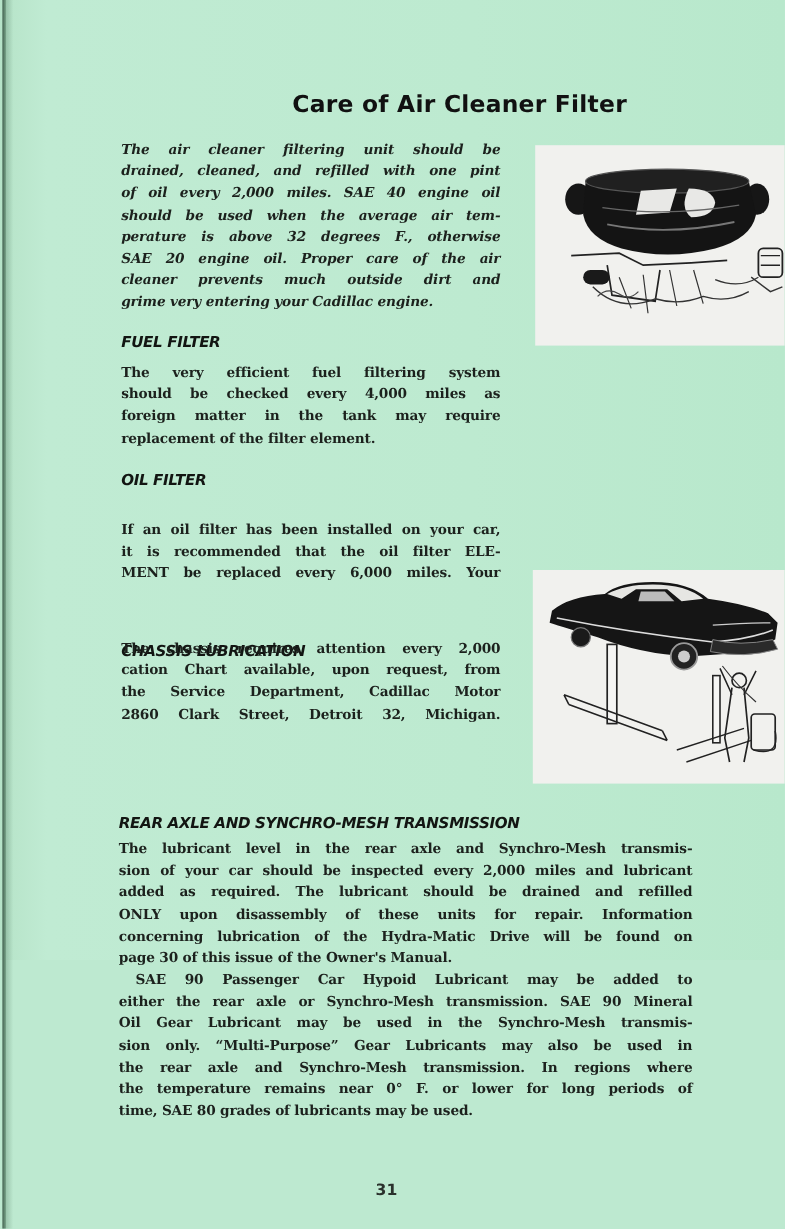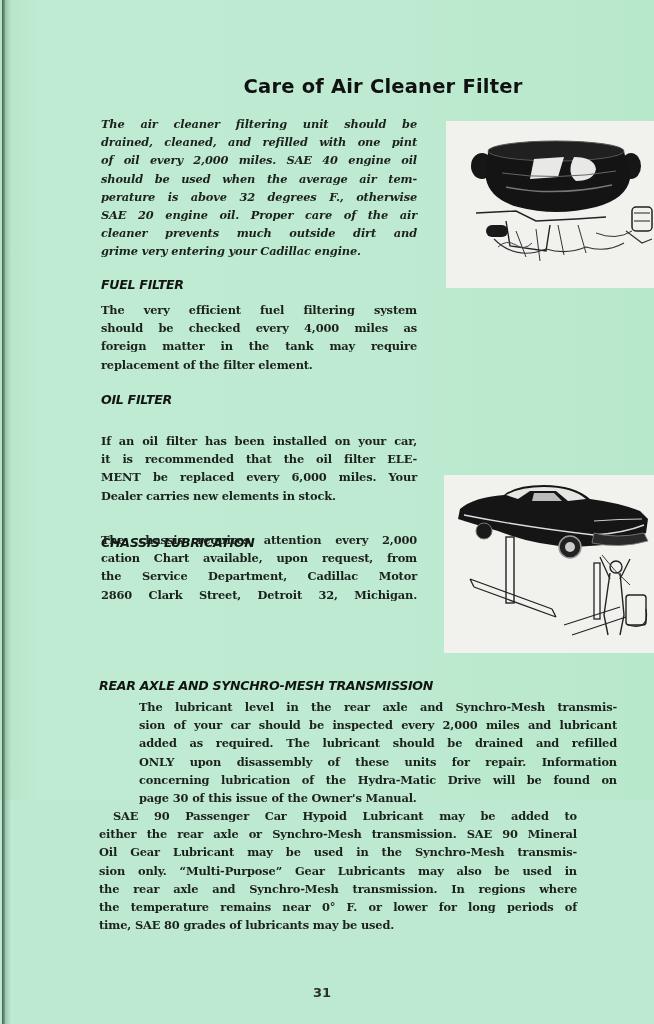--- a/index.html
+++ b/index.html
@@ -116,33 +116,32 @@
     <span class="line">should be checked every 4,000 miles as</span>
     <span class="line">foreign matter in the tank may require</span>
     <span class="line last">replacement of the filter element.</span>
   </div>
 
   <div class="heading" style="top:392px;">OIL FILTER</div>
   <div class="para narrow" style="top:408px;margin-top:24px;">
     <span class="line">If an oil filter has been installed on your car,</span>
     <span class="line">it is recommended that the oil filter ELE-</span>
     <span class="line">MENT be replaced every 6,000 miles. Your</span>
-    <span class="line last">Dealer carries new elements in stock.</span>
   </div>
 
   <div class="heading" style="top:487px;margin-top:48px;">CHASSIS LUBRICATION</div>
   <div class="para narrow" style="top:531px;">
     <span class="line">The chassis requires attention every 2,000</span>
     <span class="line">cation Chart available, upon request, from</span>
     <span class="line">the Service Department, Cadillac Motor</span>
     <span class="line">2860 Clark Street, Detroit 32, Michigan.</span>
   </div>
 
   <div class="heading" style="top:678px; left:99px;">REAR AXLE AND SYNCHRO-MESH TRANSMISSION</div>
-  <div class="para wide" style="top:698px;margin-left:40px;">
+  <div class="para wide" style="top:698px;">
     <span class="line">The lubricant level in the rear axle and Synchro-Mesh transmis-</span>
     <span class="line">sion of your car should be inspected every 2,000 miles and lubricant</span>
     <span class="line">added as required. The lubricant should be drained and refilled</span>
     <span class="line">ONLY upon disassembly of these units for repair. Information</span>
     <span class="line">concerning lubrication of the Hydra-Matic Drive will be found on</span>
     <span class="line last">page 30 of this issue of the Owner's Manual.</span>
   </div>
   <div class="para wide" style="top:807px;">
     <span class="line indent">SAE 90 Passenger Car Hypoid Lubricant may be added to</span>
     <span class="line">either the rear axle or Synchro-Mesh transmission. SAE 90 Mineral</span>

